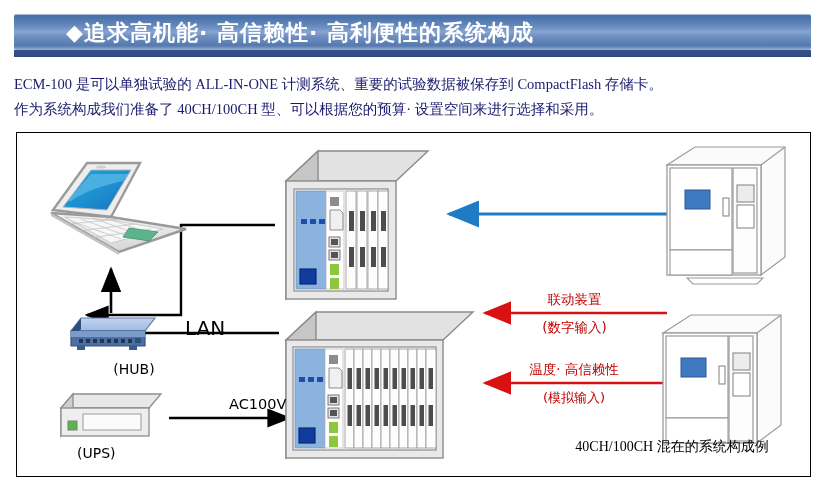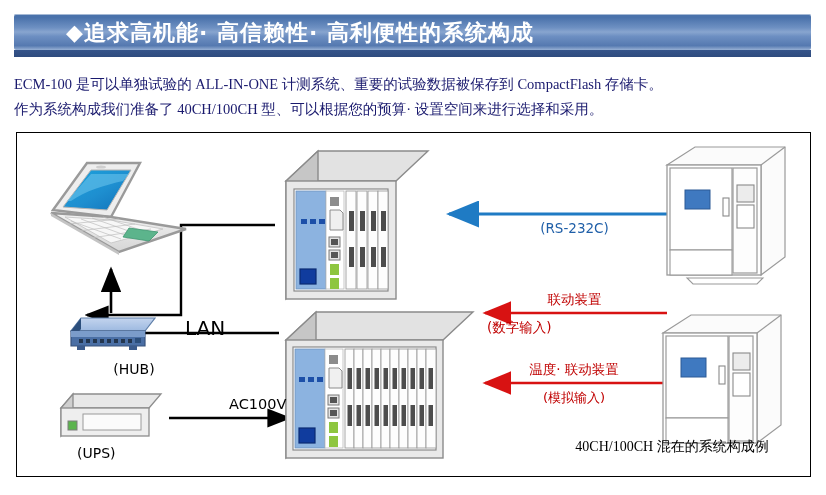--- a/index.html
+++ b/index.html
@@ -118,21 +118,21 @@
     left: 450px; top: 87px; width: 215px;
     text-align: center; font-size: 13.5px; color: #1f5fa8;
     font-family: "DejaVu Sans", "Liberation Sans", sans-serif;
   }
   .lbl-red-1a {
     left: 470px; top: 158px; width: 175px;
     text-align: center; font-size: 13.5px; color: #c00000;
   }
   .lbl-red-1b {
     left: 470px; top: 186px; width: 175px;
-    font-size: 13.5px; color: #c00000;
+    text-align: center; font-size: 13.5px; color: #c00000;
   }
   .lbl-red-2a {
     left: 462px; top: 228px; width: 190px;
     text-align: center; font-size: 13.5px; color: #c00000;
   }
   .lbl-red-2b {
     left: 462px; top: 256px; width: 190px;
     text-align: center; font-size: 13px; color: #c00000;
   }
   .caption {
@@ -427,22 +427,21 @@
     <rect x="66" y="53" width="6" height="18" fill="#ffffff" stroke="#8a8a8a" stroke-width="1.1"></rect>
     <rect x="76" y="23" width="24" height="105" fill="#fdfdfd" stroke="#9a9a9a" stroke-width="1.2"></rect>
     <rect x="80" y="40" width="17" height="17" fill="#ececec" stroke="#8a8a8a" stroke-width="1.1"></rect>
     <rect x="80" y="60" width="17" height="23" fill="#ffffff" stroke="#8a8a8a" stroke-width="1.1"></rect>
     <rect x="13" y="105" width="62" height="25" fill="#ffffff" stroke="#9a9a9a" stroke-width="1.1"></rect>
   </svg>
 
   <div class="abs lbl lbl-lan">LAN</div>
   <div class="abs lbl lbl-ac">AC100V</div>
 
-  <div class="abs lbl lbl-blue-2">(RS-232C)</div>
 
   <div class="abs lbl lbl-red-1a">联动装置</div>
   <div class="abs lbl lbl-red-1b">(数字输入)</div>
 
-  <div class="abs lbl lbl-red-2a">温度· 联动装置</div>
+  <div class="abs lbl lbl-red-2a">温度· 高信赖性</div>
   <div class="abs lbl lbl-red-2b">(模拟输入)</div>
 
   <div class="abs caption">40CH/100CH 混在的系统构成例</div>
 </div>
 
 </body></html>

